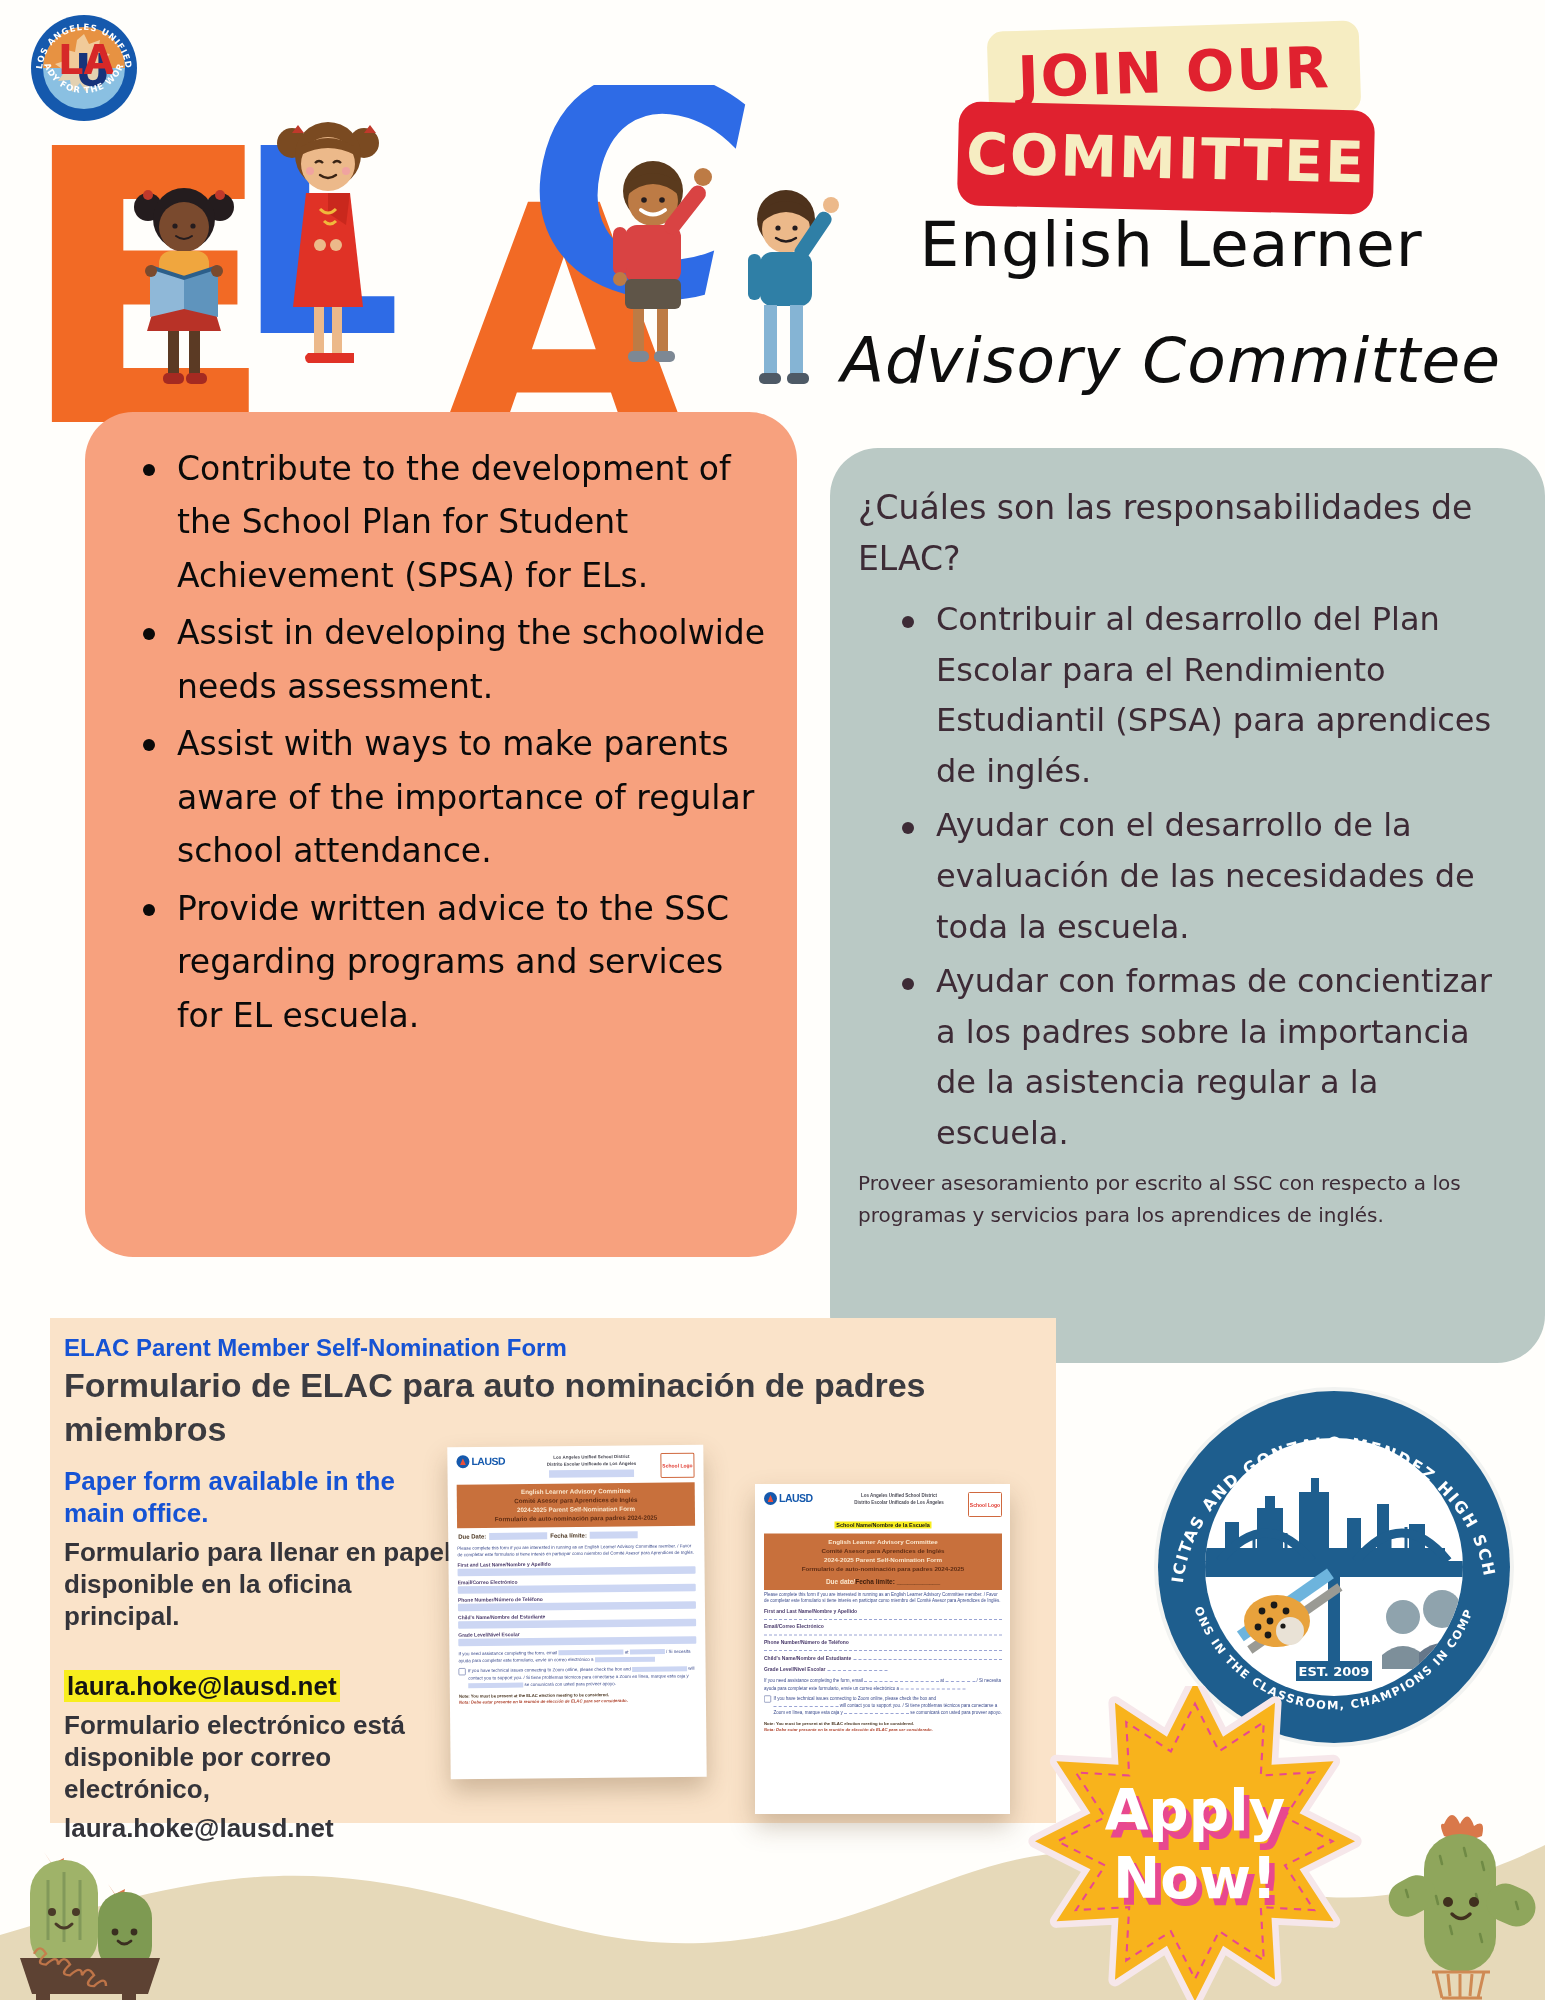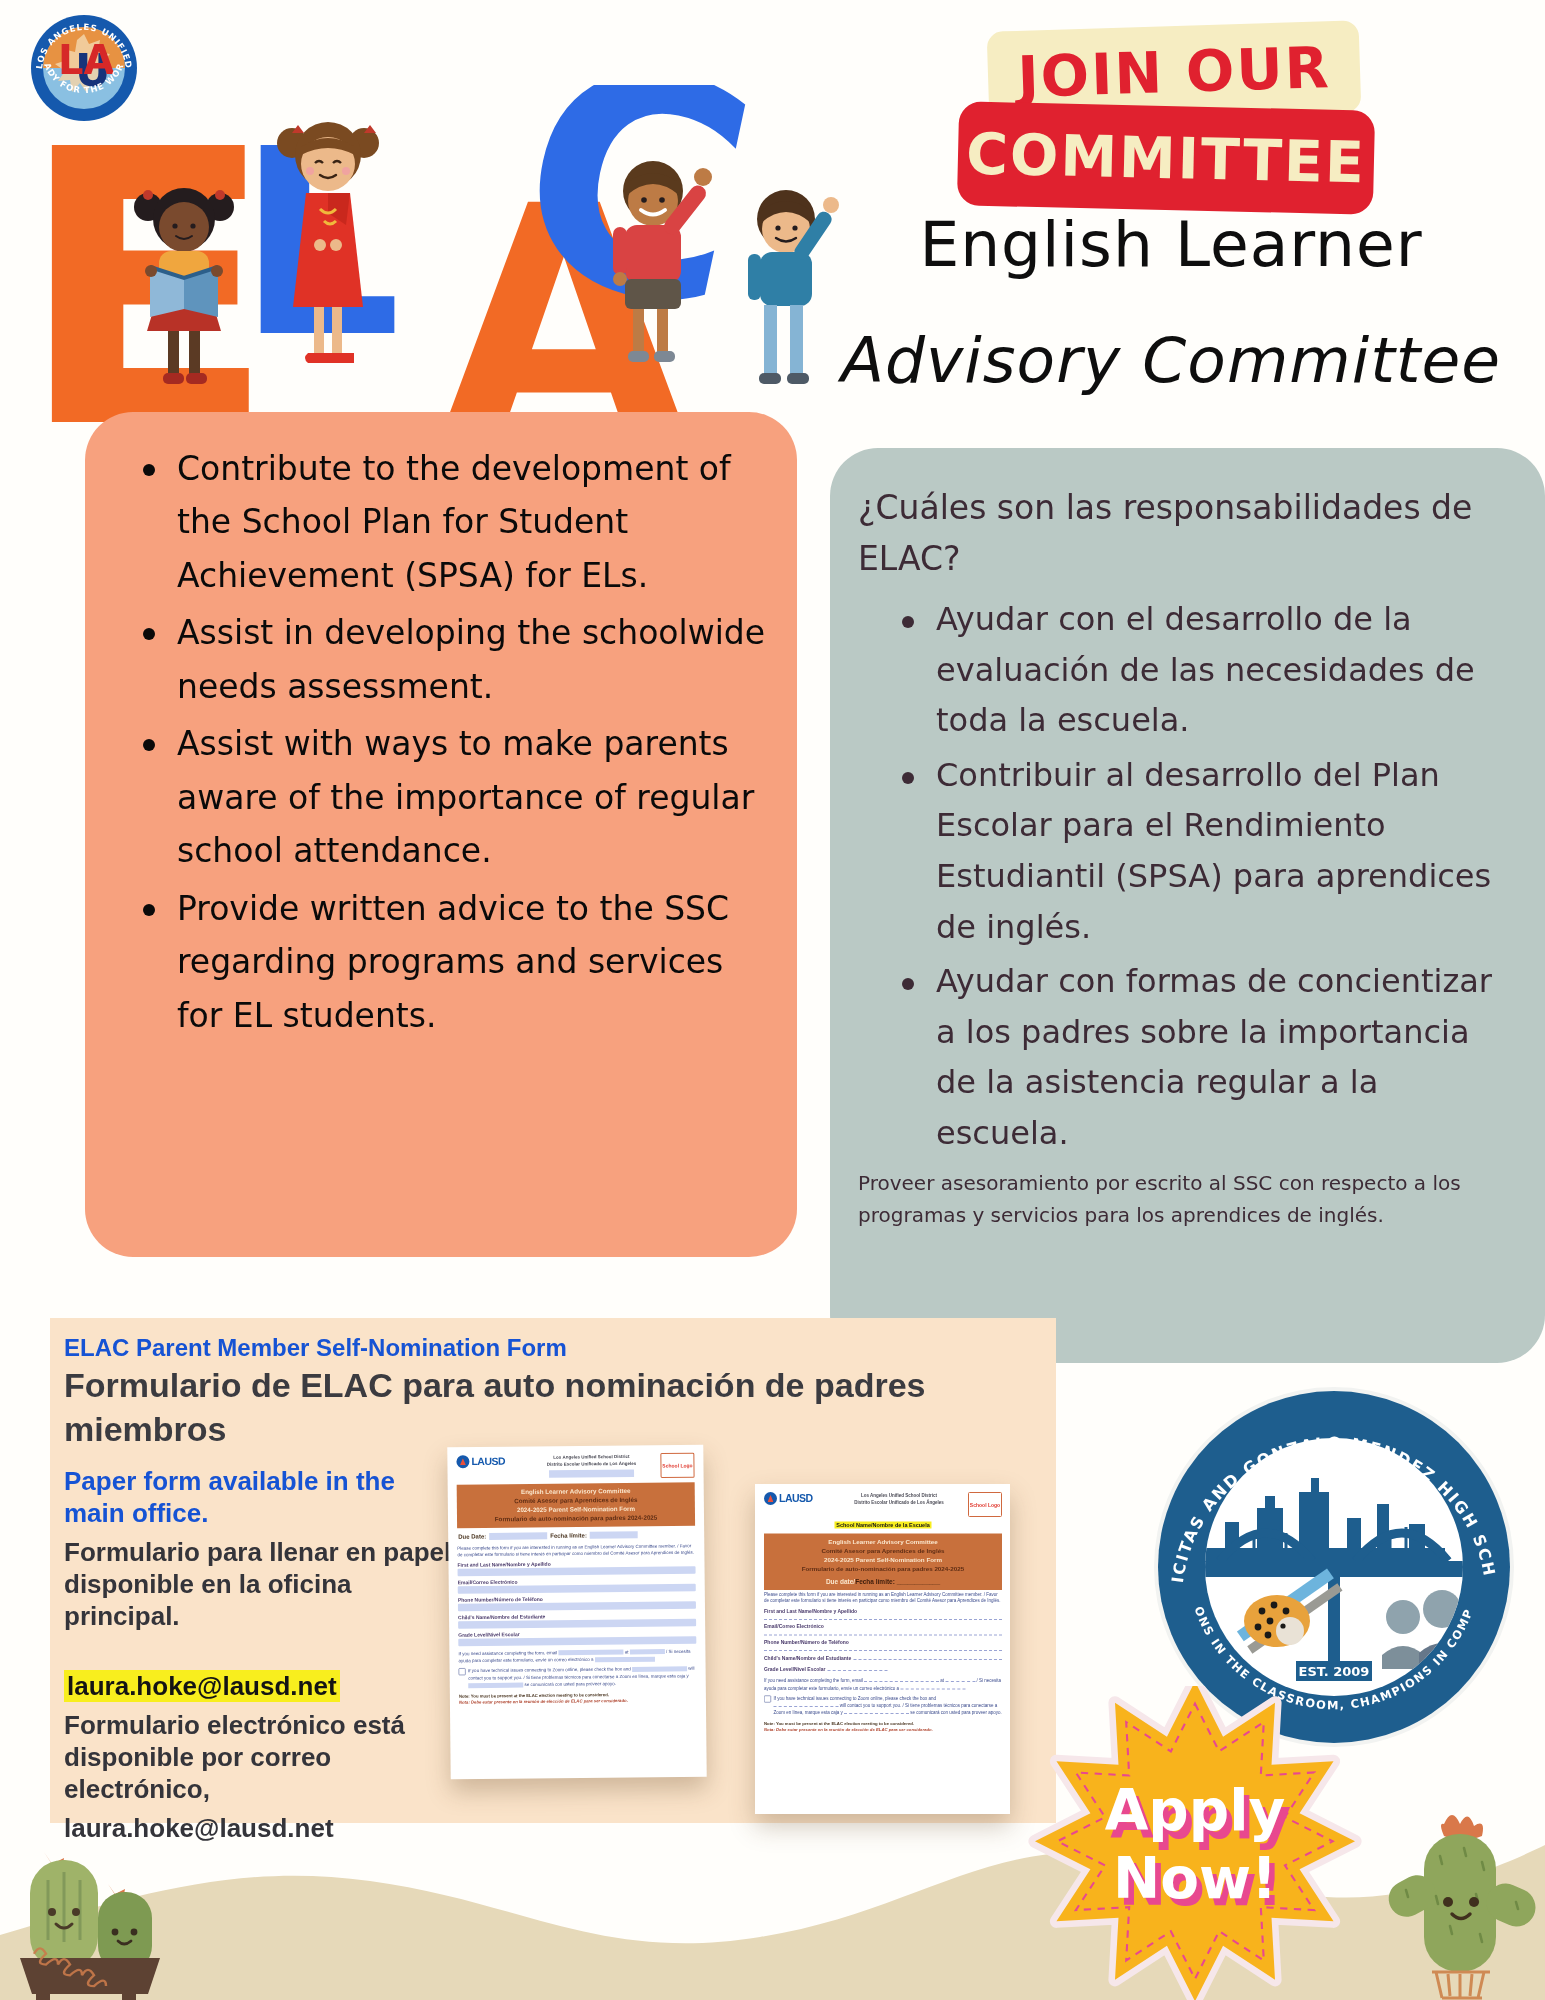--- a/index.html
+++ b/index.html
@@ -219,29 +219,29 @@
   <div class="main-title">
     <div class="line">English Learner</div>
     <div class="line">Advisory Committee</div>
   </div>
 
   <section class="panel-en">
     <ul class="blist">
       <li>Contribute to the development of the School Plan for Student Achievement (SPSA) for ELs.</li>
       <li>Assist in developing the schoolwide needs assessment.</li>
       <li>Assist with ways to make parents aware of the importance of regular school attendance.</li>
-      <li>Provide written advice to the SSC regarding programs and services for EL students.</li>
+      <li>Provide written advice to the SSC regarding programs and services for EL escuela.</li>
     </ul>
   </section>
 
   <section class="panel-es">
     <h2>¿Cuáles son las responsabilidades de ELAC?</h2>
     <ul class="blist">
+      <li>Contribuir al desarrollo del Plan Escolar para el Rendimiento Estudiantil (SPSA) para aprendices de inglés.</li>
       <li>Ayudar con el desarrollo de la evaluación de las necesidades de toda la escuela.</li>
-      <li>Contribuir al desarrollo del Plan Escolar para el Rendimiento Estudiantil (SPSA) para aprendices de inglés.</li>
       <li>Ayudar con formas de concientizar a los padres sobre la importancia de la asistencia regular a la escuela.</li>
     </ul>
     <div class="tail">Proveer asesoramiento por escrito al SSC con respecto a los programas y servicios para los aprendices de inglés.</div>
   </section>
 
   <section class="nom-panel">
     <div class="nom-head">
       <div class="h-en">ELAC Parent Member Self-Nomination Form</div>
       <div class="h-es">Formulario de ELAC para auto nominación de padres miembros</div>
     </div>

